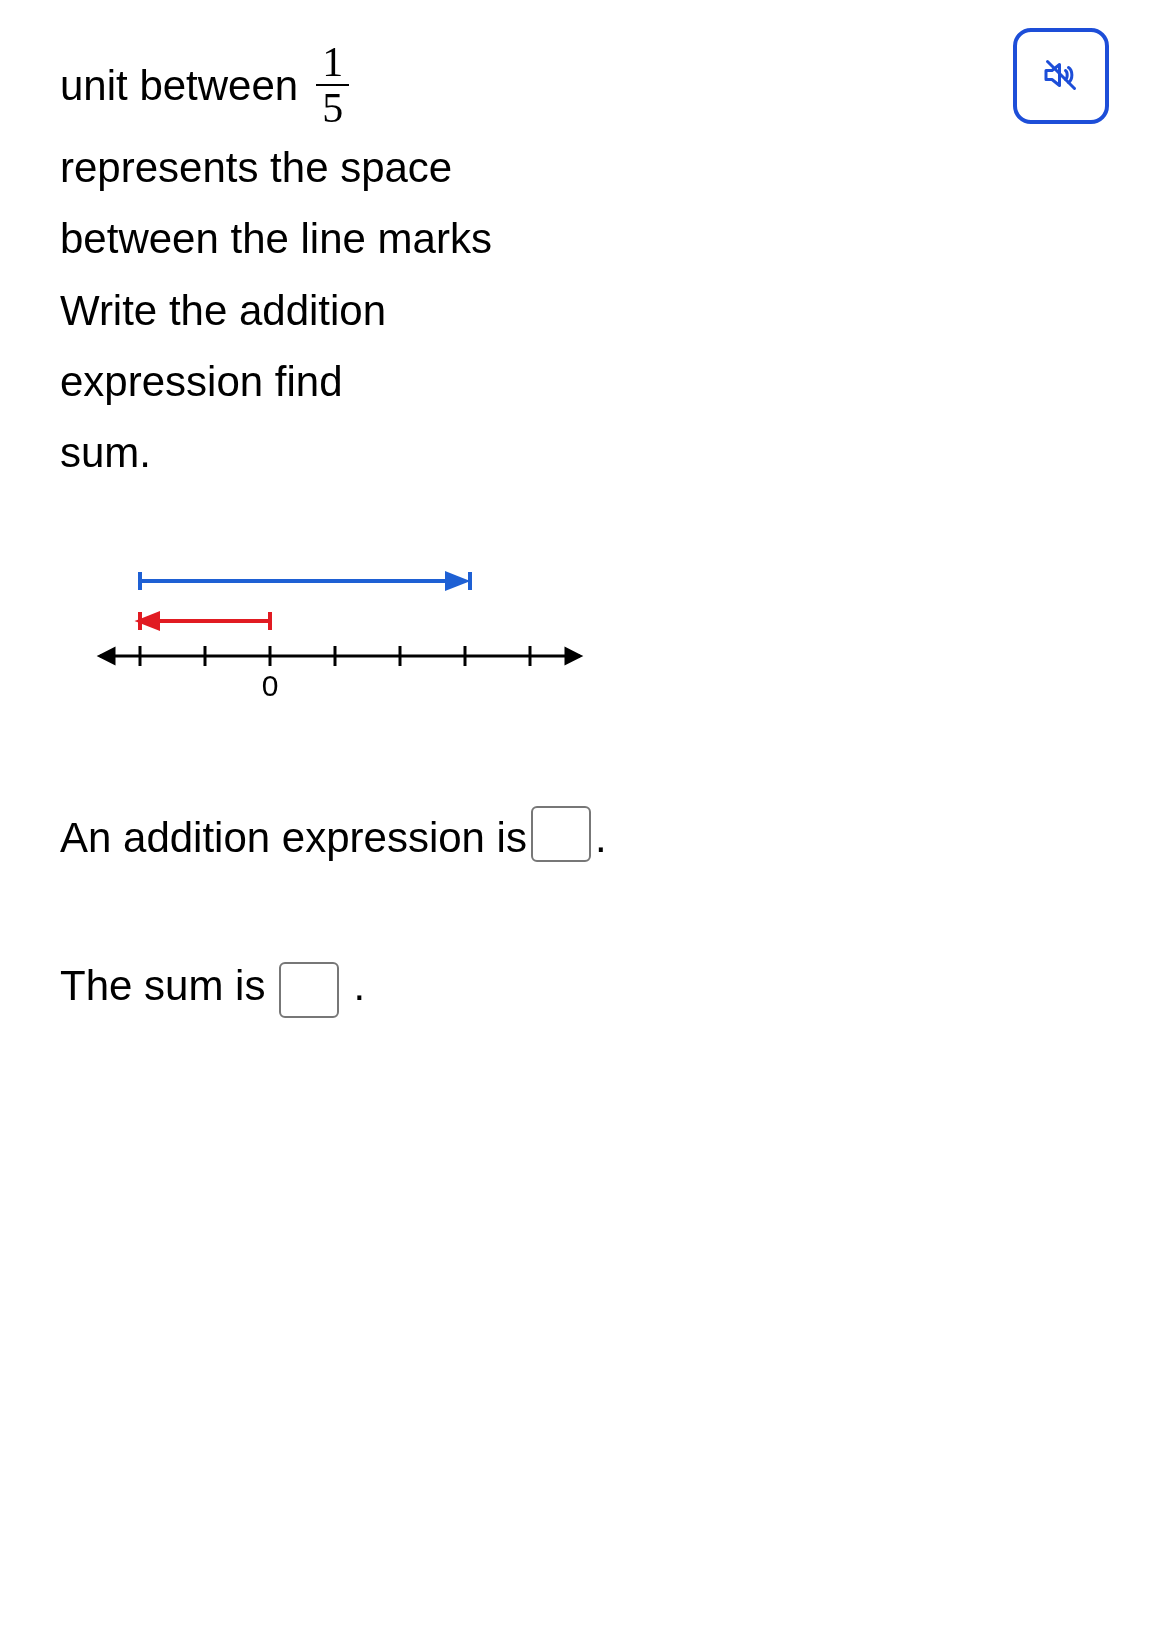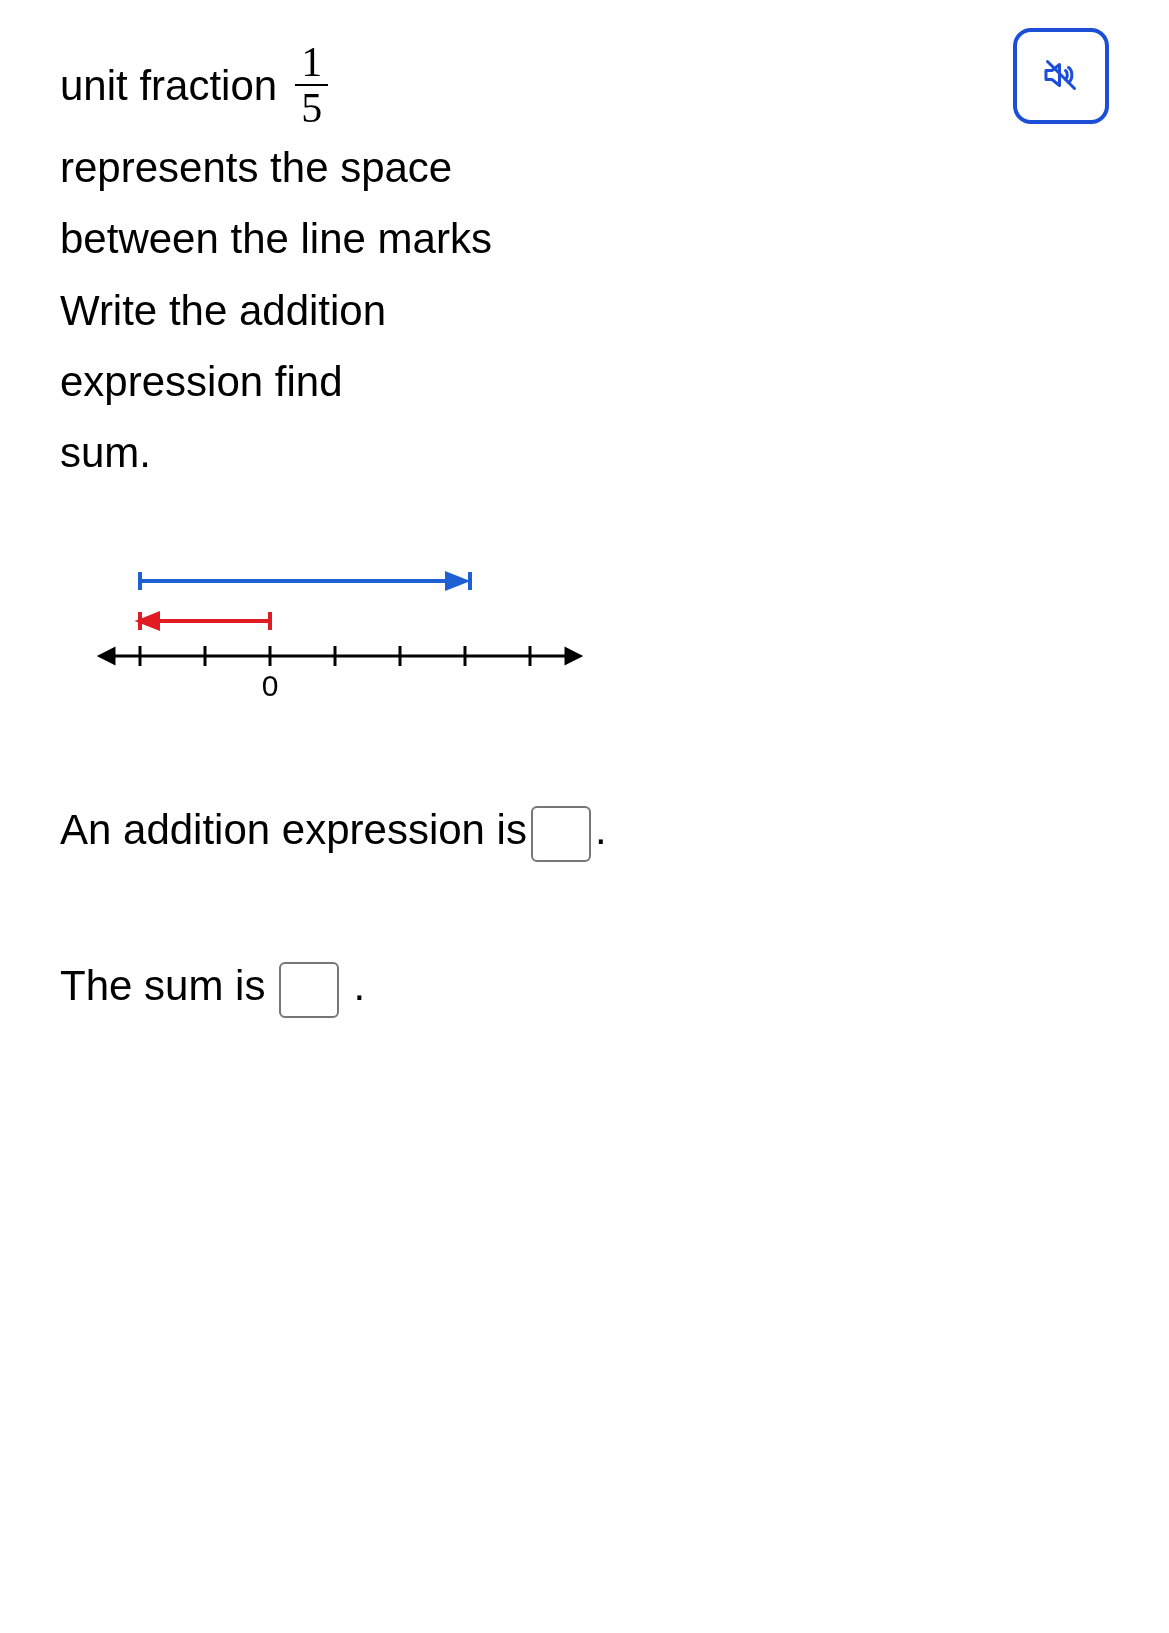--- a/index.html
+++ b/index.html
@@ -62,21 +62,21 @@
       margin-top: 50px;
       margin-left: 20px;
       width: 520px;
       height: 160px;
     }
 
     .answer-row {
       margin-top: 110px;
       font-size: 42px;
       display: flex;
-      align-items: flex-start;
+      align-items: flex-end;
       gap: 4px;
     }
     .answer-row2 {
       margin-top: 100px;
       font-size: 42px;
       display: flex;
       gap: 14px;
     }
     .blank {
       width: 60px;
@@ -96,21 +96,21 @@
       <path d="M11 5 6 9H2v6h4l5 4V5z"></path>
       <path d="M15 9c1.5 1 1.5 5 0 6"></path>
       <path d="M17 7c3 2 3 8 0 10"></path>
       <line x1="3" y1="3" x2="21" y2="21"></line>
     </svg>
   </span>
 </button>
 
 <div class="prompt-container">
   <span class="line line-with-fraction">
-    <span>unit fraction</span>
+    <span>unit between</span>
     <span class="fraction">
       <span class="num">1</span>
       <span class="bar"></span>
       <span class="den">5</span>
     </span>
   </span>
   <span class="line"> represents the space</span>
   <span class="line">between the line marks</span>
   <span class="line">Write the addition</span>
   <span class="line">expression find</span>

